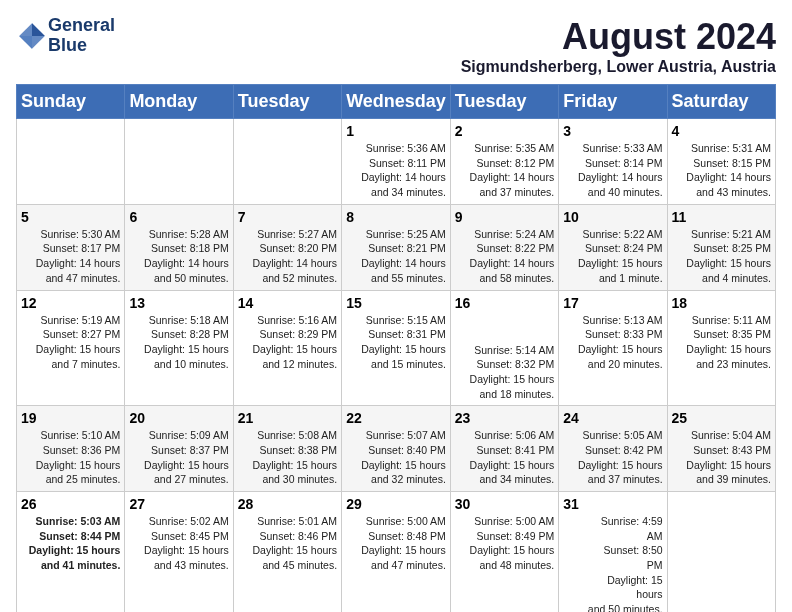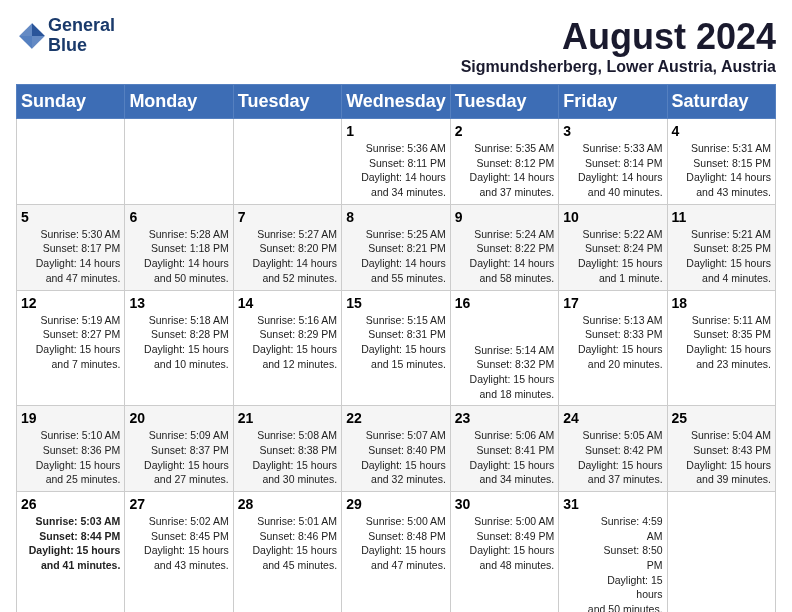--- a/index.html
+++ b/index.html
@@ -157,21 +157,21 @@
         <td>
           <div class="day-num">5</div>
           <div class="day-info" style="white-space: pre-line;">Sunrise: 5:30 AM
 Sunset: 8:17 PM
 Daylight: 14 hours
 and 47 minutes.</div>
         </td>
         <td>
           <div class="day-num">6</div>
           <div class="day-info" style="white-space: pre-line;">Sunrise: 5:28 AM
-Sunset: 1:18 PM
+Sunset: 8:18 PM
 Daylight: 14 hours
 and 50 minutes.</div>
         </td>
         <td>
           <div class="day-num">7</div>
           <div class="day-info" style="white-space: pre-line;">Sunrise: 5:27 AM
 Sunset: 8:20 PM
 Daylight: 14 hours
 and 52 minutes.</div>
         </td>

